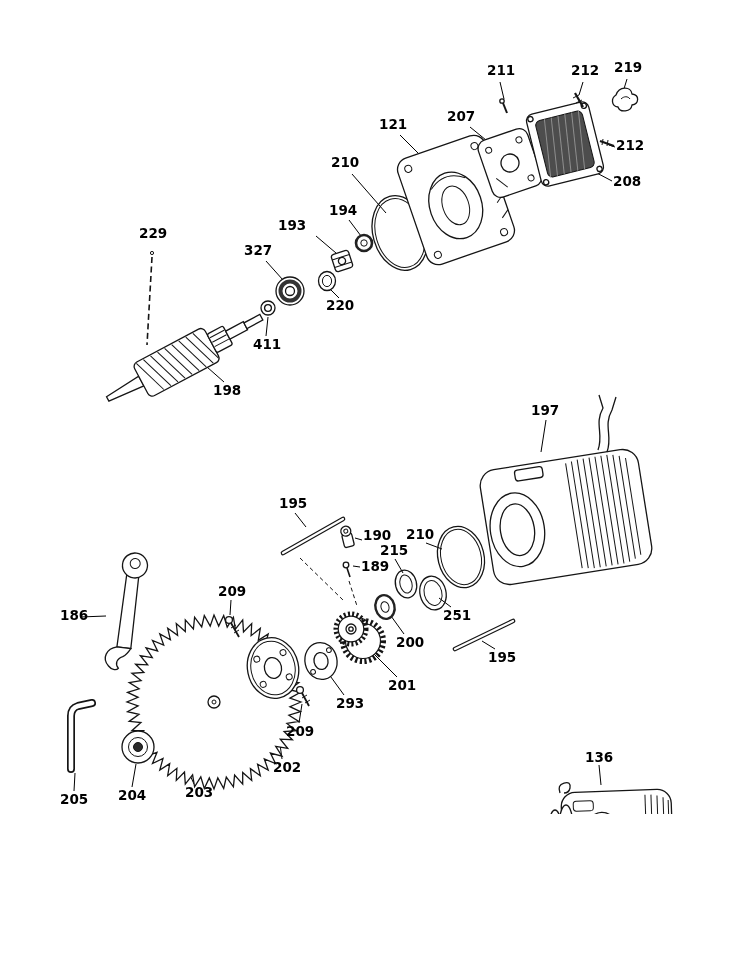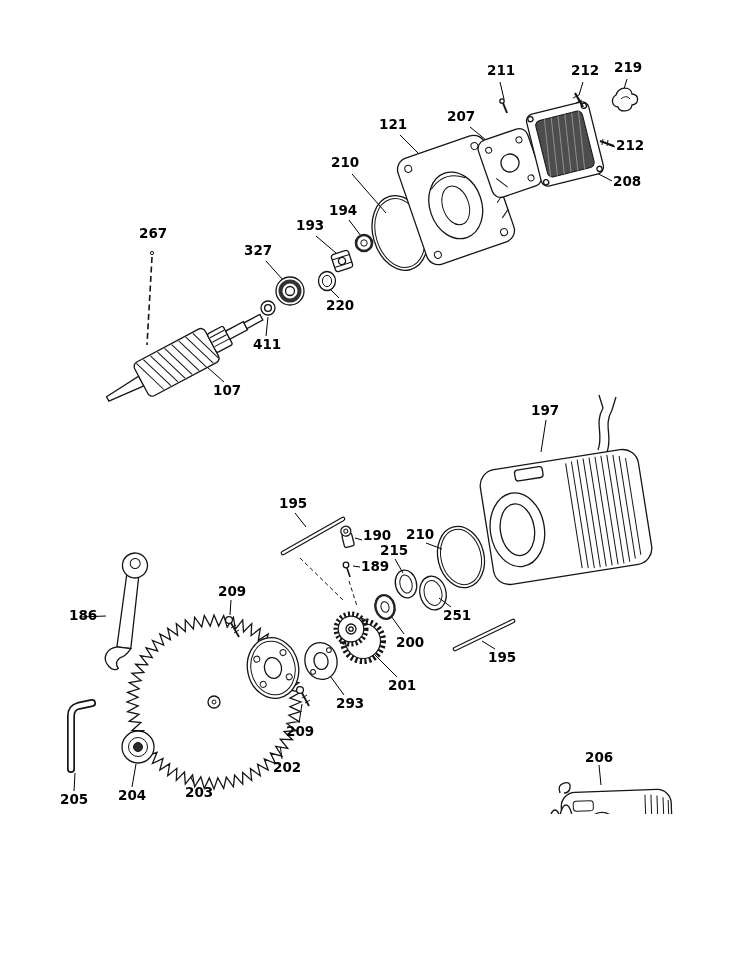--- a/index.html
+++ b/index.html
@@ -324,42 +324,42 @@
 <div>
   <span class="lbl" style="left:487px;top:64px">211</span>
   <span class="lbl" style="left:571px;top:64px">212</span>
   <span class="lbl" style="left:614px;top:61px">219</span>
   <span class="lbl" style="left:616px;top:139px">212</span>
   <span class="lbl" style="left:447px;top:110px">207</span>
   <span class="lbl" style="left:379px;top:118px">121</span>
   <span class="lbl" style="left:613px;top:175px">208</span>
   <span class="lbl" style="left:331px;top:156px">210</span>
   <span class="lbl" style="left:329px;top:204px">194</span>
-  <span class="lbl" style="left:296px;top:219px">193</span>
-  <span class="lbl" style="left:139px;top:227px">267</span>
+  <span class="lbl" style="left:278px;top:219px">193</span>
+  <span class="lbl" style="left:139px;top:227px">229</span>
   <span class="lbl" style="left:244px;top:244px">327</span>
   <span class="lbl" style="left:326px;top:299px">220</span>
   <span class="lbl" style="left:253px;top:338px">411</span>
-  <span class="lbl" style="left:213px;top:384px">107</span>
+  <span class="lbl" style="left:213px;top:384px">198</span>
   <span class="lbl" style="left:531px;top:404px">197</span>
   <span class="lbl" style="left:279px;top:497px">195</span>
   <span class="lbl" style="left:363px;top:529px">190</span>
   <span class="lbl" style="left:406px;top:528px">210</span>
   <span class="lbl" style="left:380px;top:544px">215</span>
   <span class="lbl" style="left:361px;top:560px">189</span>
   <span class="lbl" style="left:218px;top:585px">209</span>
-  <span class="lbl" style="left:69px;top:609px">186</span>
+  <span class="lbl" style="left:60px;top:609px">186</span>
   <span class="lbl" style="left:443px;top:609px">251</span>
   <span class="lbl" style="left:396px;top:636px">200</span>
   <span class="lbl" style="left:488px;top:651px">195</span>
   <span class="lbl" style="left:388px;top:679px">201</span>
   <span class="lbl" style="left:336px;top:697px">293</span>
   <span class="lbl" style="left:286px;top:725px">209</span>
   <span class="lbl" style="left:273px;top:761px">202</span>
   <span class="lbl" style="left:185px;top:786px">203</span>
   <span class="lbl" style="left:118px;top:789px">204</span>
   <span class="lbl" style="left:60px;top:793px">205</span>
-  <span class="lbl" style="left:585px;top:751px">206</span>
+  <span class="lbl" style="left:585px;top:751px">136</span>
 </div>
 
 <span class="copyright">©</span>
 
 </div>
 
 </body></html>

